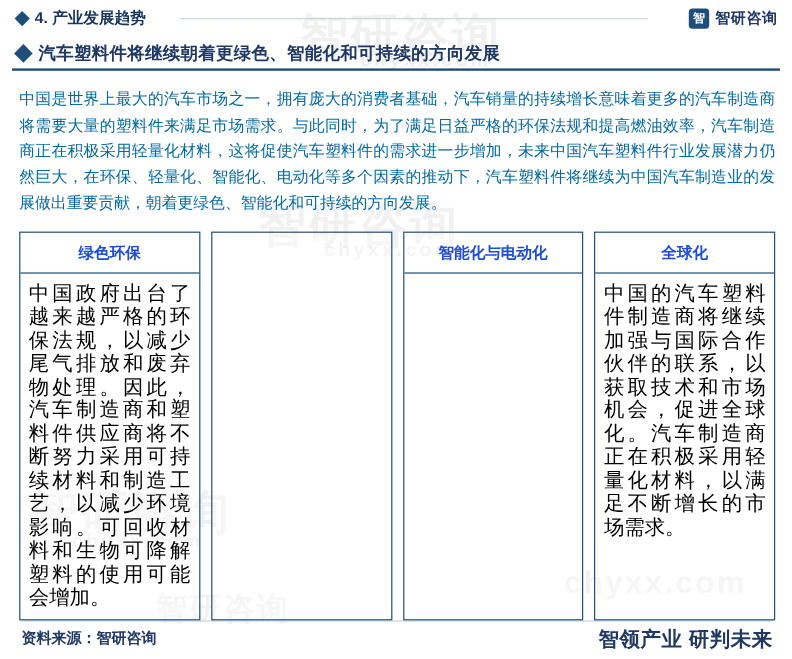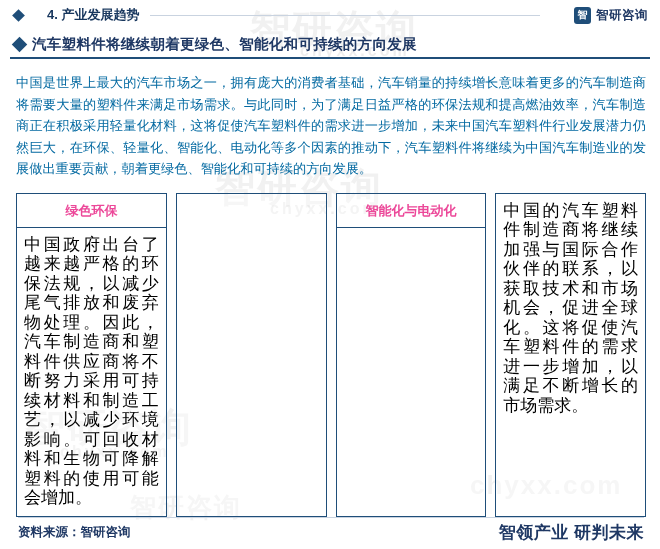--- a/index.html
+++ b/index.html
@@ -41,21 +41,21 @@
     z-index: 2;
     height: 30px;
     display: flex;
     align-items: center;
     justify-content: space-between;
     padding: 0 12px 0 14px;
   }
   .header-left {
     display: flex;
     align-items: center;
-    gap: 24px;
+    gap: 6px;
     font-size: 13px;
     font-weight: bold;
     color: #17365d;
   }
   .header-sq {
     width: 9px; height: 9px;
     background: #1f4e79;
     transform: rotate(45deg);
     display: inline-block;
   }
@@ -150,21 +150,21 @@
     height: 34px;
     display: flex;
     align-items: center;
     justify-content: center;
     border-bottom: 1.6px solid #1f4e79;
     padding: 0 4px;
   }
   .card-head-text {
     font-size: 13px;
     font-weight: bold;
-    color: #ec4899;
+    color: #1d4ed8;
     text-align: center;
     line-height: 15px;
   }
   .card-body {
     padding: 7px 7px 8px 7px;
     font-size: 17px;
     line-height: 19.5px;
     color: #000;
     text-align: justify;
     text-justify: inter-ideograph;
@@ -247,21 +247,24 @@
     <div class="card-body">中国政府出台了越来越严格的环保法规，以减少尾气排放和废弃物处理。因此，汽车制造商和塑料件供应商将不断努力采用可持续材料和制造工艺，以减少环境影响。可回收材料和生物可降解塑料的使用可能会增加。</div>
   </div>
   <div class="card">
   </div>
   <div class="card">
     <div class="card-head">
       <span class="card-head-text">智能化与电动化</span>
     </div>
   </div>
   <div class="card">
-    <div class="card-body">中国的汽车塑料件制造商将继续加强与国际合作伙伴的联系，以获取技术和市场机会，促进全球化。这将促使汽车塑料件的需求进一步增加，以满足不断增长的市场需求。</div>
+    <div class="card-head">
+      <span class="card-head-text">全球化</span>
+    </div>
+    <div class="card-body">中国的汽车塑料件制造商将继续加强与国际合作伙伴的联系，以获取技术和市场机会，促进全球化。汽车制造商正在积极采用轻量化材料，以满足不断增长的市场需求。</div>
   </div>
 </div>
 
 <div class="footer-rule"></div>
 
 <div class="footer">
   <span class="footer-left">资料来源：智研咨询</span>
   <span class="footer-right">智领产业 研判未来</span>
 </div>
 

